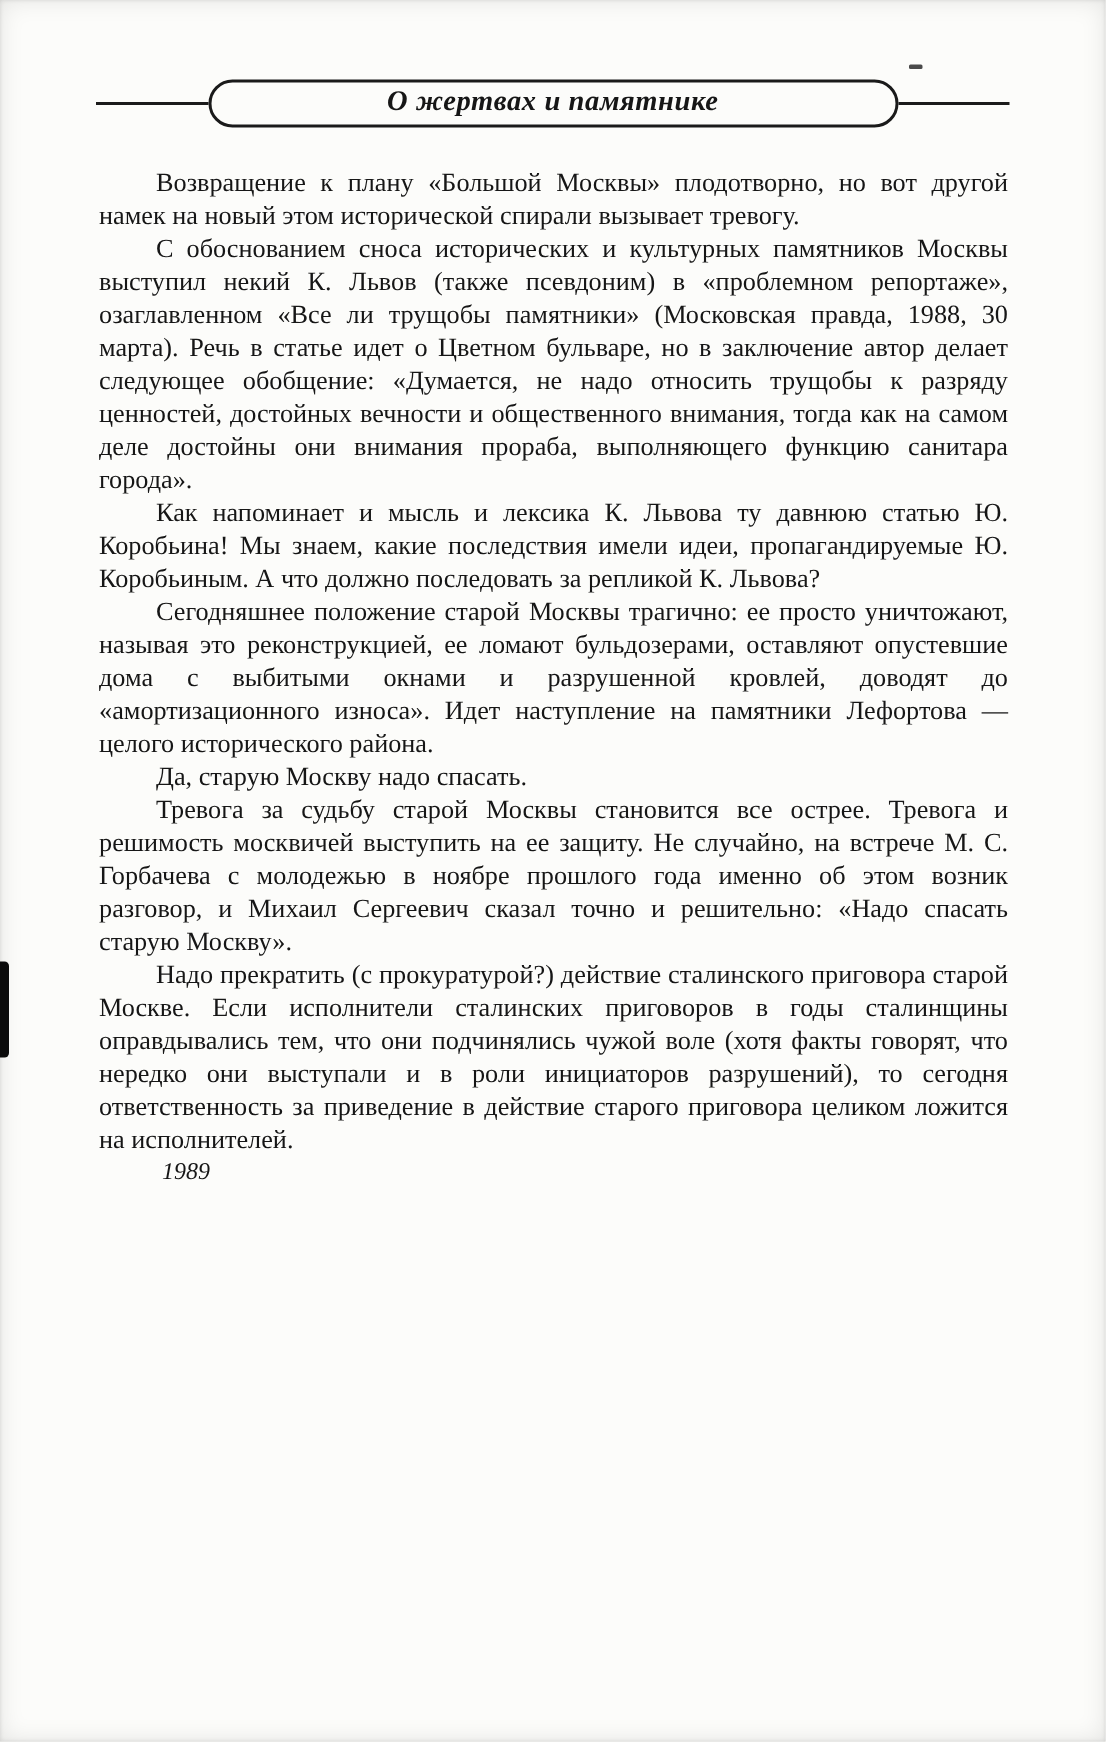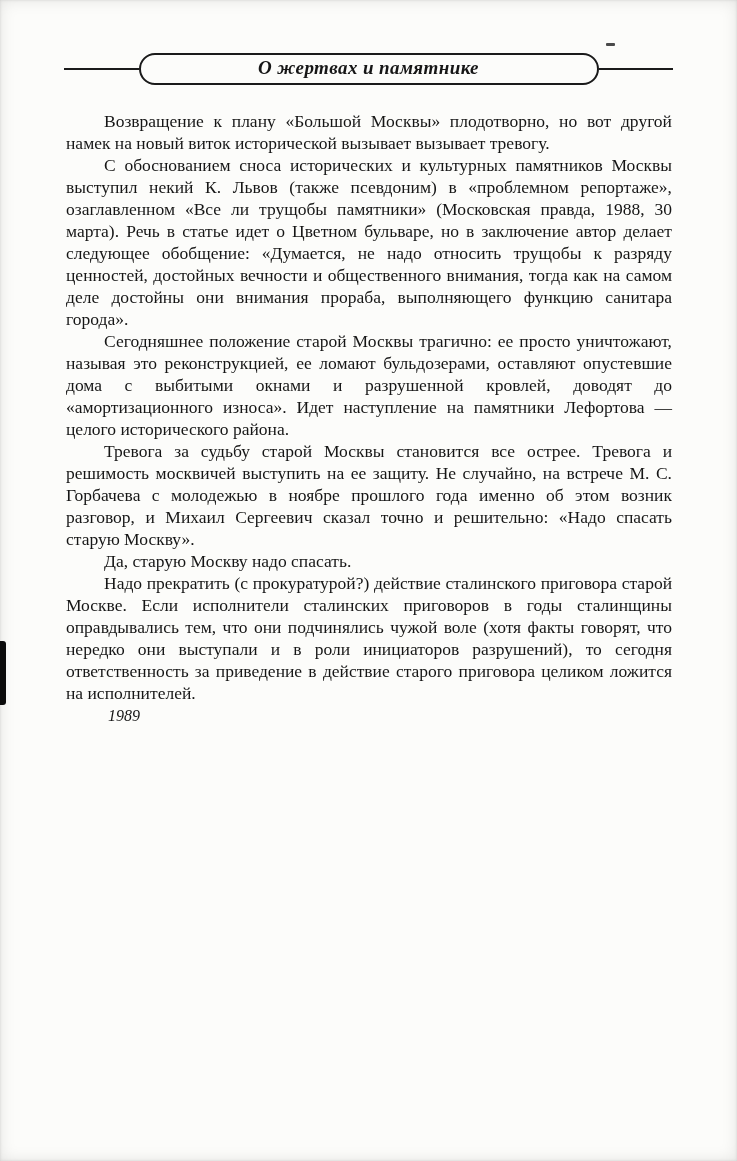--- a/index.html
+++ b/index.html
@@ -94,23 +94,24 @@
 
   <div class="header">
     <div class="rule"></div>
     <div class="cartouche">
       <span>О жертвах и памятнике</span>
     </div>
     <div class="rule"></div>
   </div>
 
   <div class="body-text">
-    <p>Возвращение к плану «Большой Москвы» плодотворно, но вот другой намек на новый виток исторической вызывает вызывает тревогу.</p>
+    <p>Возвращение к плану «Большой Москвы» плодотворно, но вот другой намек на новый этом исторической спирали вызывает тревогу.</p>
     <p>С обоснованием сноса исторических и культурных памятников Москвы выступил некий К. Львов (также псевдоним) в «проблемном репортаже», озаглавленном «Все ли трущобы памятники» (Московская правда, 1988, 30 марта). Речь в статье идет о Цветном бульваре, но в заключение автор делает следующее обобщение: «Думается, не надо относить трущобы к разряду ценностей, достойных вечности и общественного внимания, тогда как на самом деле достойны они внимания прораба, выполняющего функцию санитара города».</p>
+    <p>Как напоминает и мысль и лексика К. Львова ту давнюю статью Ю. Коробьина! Мы знаем, какие последствия имели идеи, пропагандируемые Ю. Коробьиным. А что должно последовать за репликой К. Львова?</p>
     <p>Сегодняшнее положение старой Москвы трагично: ее просто уничтожают, называя это реконструкцией, ее ломают бульдозерами, оставляют опустевшие дома с выбитыми окнами и разрушенной кровлей, доводят до «амортизационного износа». Идет наступление на памятники Лефортова — целого исторического района.</p>
+    <p>Да, старую Москву надо спасать.</p>
     <p>Тревога за судьбу старой Москвы становится все острее. Тревога и решимость москвичей выступить на ее защиту. Не случайно, на встрече М. С. Горбачева с молодежью в ноябре прошлого года именно об этом возник разговор, и Михаил Сергеевич сказал точно и решительно: «Надо спасать старую Москву».</p>
-    <p>Да, старую Москву надо спасать.</p>
     <p>Надо прекратить (с прокуратурой?) действие сталинского приговора старой Москве. Если исполнители сталинских приговоров в годы сталинщины оправдывались тем, что они подчинялись чужой воле (хотя факты говорят, что нередко они выступали и в роли инициаторов разрушений), то сегодня ответственность за приведение в действие старого приговора целиком ложится на исполнителей.</p>
   </div>
 
   <div class="year">1989</div>
 
 </div>
 
 </body></html>

